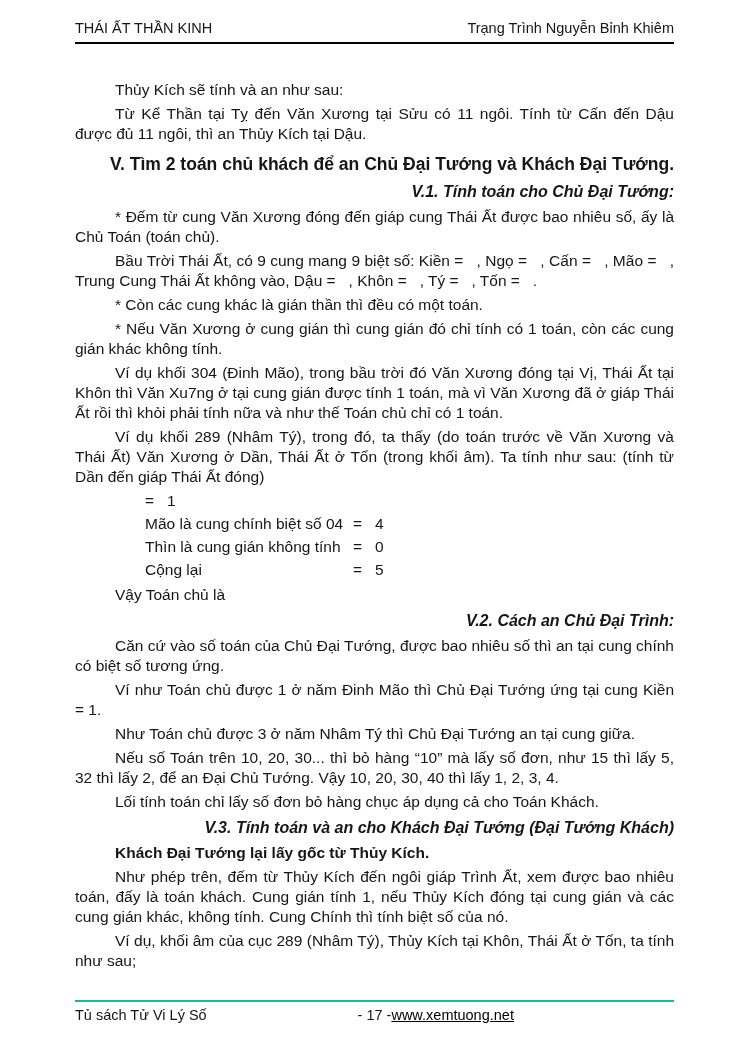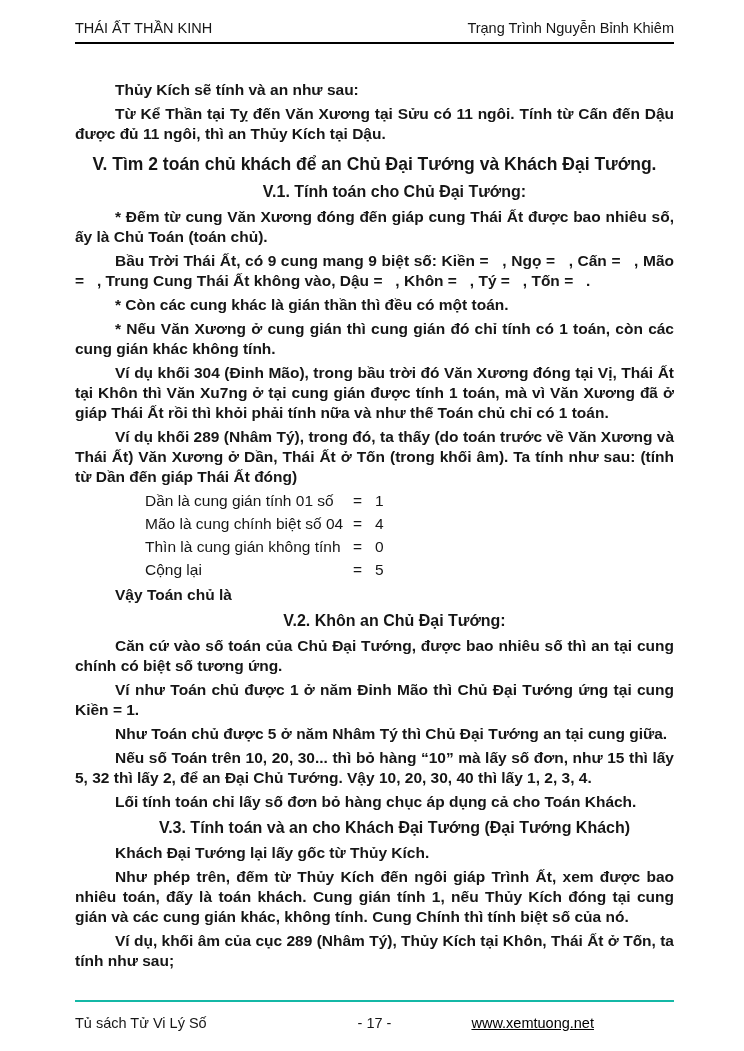--- a/index.html
+++ b/index.html
@@ -29,37 +29,37 @@
     top: 80px;
     left: 75px;
     right: 70px;
     font-size: 15.5px;
     line-height: 20px;
     text-align: justify;
   }
   .para {
     margin: 0 0 4px 0;
     text-indent: 40px;
-    font-weight: bold;
   }
   .para-bold { font-weight: bold; }
   .h-main {
     font-size: 17.5px;
     font-weight: bold;
     line-height: 24px;
     margin: 8px 0 6px 0;
-    text-align: center;
+    text-align: right;
     text-indent: 0;
   }
   .h-sub {
     font-size: 16px;
     font-weight: bold;
+    font-style: italic;
     line-height: 20px;
     margin: 6px 0 5px 40px;
-    text-align: center;
+    text-align: right;
     text-indent: 0;
   }
   .calc {
     margin: 2px 0 5px 70px;
   }
   .calc-row {
     display: flex;
     margin-bottom: 3px;
     text-align: left;
   }
@@ -72,21 +72,21 @@
     left: 75px;
     right: 70px;
     border-top: 2px solid #14b8a6;
     padding-top: 5px;
     display: grid;
     grid-template-columns: 1fr auto 1fr;
     align-items: baseline;
     font-size: 14.5px;
   }
   .footer-center { text-align: center; }
-  .footer-right  { text-align: center; margin-top: 8px; }
+  .footer-right  { text-align: left; }
   .footer-link {
     color: #000;
     text-decoration: underline;
     cursor: pointer;
   }
 </style>
 </head>
 <body>
 
 <div class="page">
@@ -105,21 +105,20 @@
 
     <p class="para">* Đếm từ cung Văn Xương đóng đến giáp cung Thái Ất được bao nhiêu số, ấy là Chủ Toán (toán chủ).</p>
     <p class="para">Bầu Trời Thái Ất, có 9 cung mang 9 biệt số: Kiền = &nbsp;&nbsp;, Ngọ = &nbsp;&nbsp;, Cấn = &nbsp;&nbsp;, Mão = &nbsp;&nbsp;, Trung Cung Thái Ất không vào, Dậu = &nbsp;&nbsp;, Khôn = &nbsp;&nbsp;, Tý = &nbsp;&nbsp;, Tốn = &nbsp;&nbsp;.</p>
     <p class="para">* Còn các cung khác là gián thần thì đều có một toán.</p>
     <p class="para">* Nếu Văn Xương ở cung gián thì cung gián đó chỉ tính có 1 toán, còn các cung gián khác không tính.</p>
     <p class="para">Ví dụ khối 304 (Đinh Mão), trong bầu trời đó Văn Xương đóng tại Vị, Thái Ất tại Khôn thì Văn Xu7ng ở tại cung gián được tính 1 toán, mà vì Văn Xương đã ở giáp Thái Ất rồi thì khỏi phải tính nữa và như thế Toán chủ chỉ có 1 toán.</p>
     <p class="para">Ví dụ khối 289 (Nhâm Tý), trong đó, ta thấy (do toán trước về Văn Xương và Thái Ất) Văn Xương ở Dần, Thái Ất ở Tốn (trong khối âm). Ta tính như sau: (tính từ Dần đến giáp Thái Ất đóng)</p>
 
     <div class="calc">
       <div class="calc-row">
-        <span class="calc-label">Dần là cung gián tính 01 số</span>
         <span class="calc-eq">=</span>
         <span class="calc-val">1</span>
       </div>
       <div class="calc-row">
         <span class="calc-label">Mão là cung chính biệt số 04</span>
         <span class="calc-eq">=</span>
         <span class="calc-val">4</span>
       </div>
       <div class="calc-row">
         <span class="calc-label">Thìn là cung gián không tính</span>
@@ -128,25 +127,25 @@
       </div>
       <div class="calc-row">
         <span class="calc-label">Cộng lại</span>
         <span class="calc-eq">=</span>
         <span class="calc-val">5</span>
       </div>
     </div>
 
     <p class="para">Vậy Toán chủ là</p>
 
-    <h2 class="h-sub">V.2. Khôn an Chủ Đại Tướng:</h2>
+    <h2 class="h-sub">V.2. Cách an Chủ Đại Trình:</h2>
 
     <p class="para">Căn cứ vào số toán của Chủ Đại Tướng, được bao nhiêu số thì an tại cung chính có biệt số tương ứng.</p>
     <p class="para">Ví như Toán chủ được 1 ở năm Đinh Mão thì Chủ Đại Tướng ứng tại cung Kiền = 1.</p>
-    <p class="para">Như Toán chủ được 5 ở năm Nhâm Tý thì Chủ Đại Tướng an tại cung giữa.</p>
+    <p class="para">Như Toán chủ được 3 ở năm Nhâm Tý thì Chủ Đại Tướng an tại cung giữa.</p>
     <p class="para">Nếu số Toán trên 10, 20, 30... thì bỏ hàng “10” mà lấy số đơn, như 15 thì lấy 5, 32 thì lấy 2, để an Đại Chủ Tướng. Vậy 10, 20, 30, 40 thì lấy 1, 2, 3, 4.</p>
     <p class="para">Lối tính toán chỉ lấy số đơn bỏ hàng chục áp dụng cả cho Toán Khách.</p>
 
     <h2 class="h-sub">V.3. Tính toán và an cho Khách Đại Tướng (Đại Tướng Khách)</h2>
 
     <p class="para para-bold">Khách Đại Tướng lại lấy gốc từ Thủy Kích.</p>
     <p class="para">Như phép trên, đếm từ Thủy Kích đến ngôi giáp Trình Ất, xem được bao nhiêu toán, đấy là toán khách. Cung gián tính 1, nếu Thủy Kích đóng tại cung gián và các cung gián khác, không tính. Cung Chính thì tính biệt số của nó.</p>
     <p class="para">Ví dụ, khối âm của cục 289 (Nhâm Tý), Thủy Kích tại Khôn, Thái Ất ở Tốn, ta tính như sau;</p>
   </div>
 

